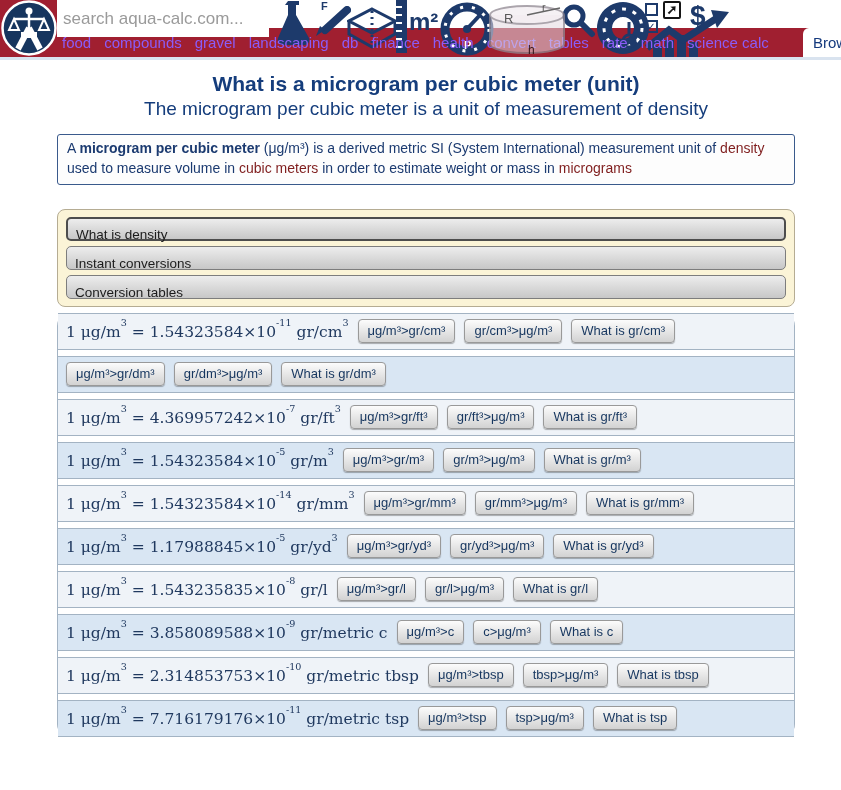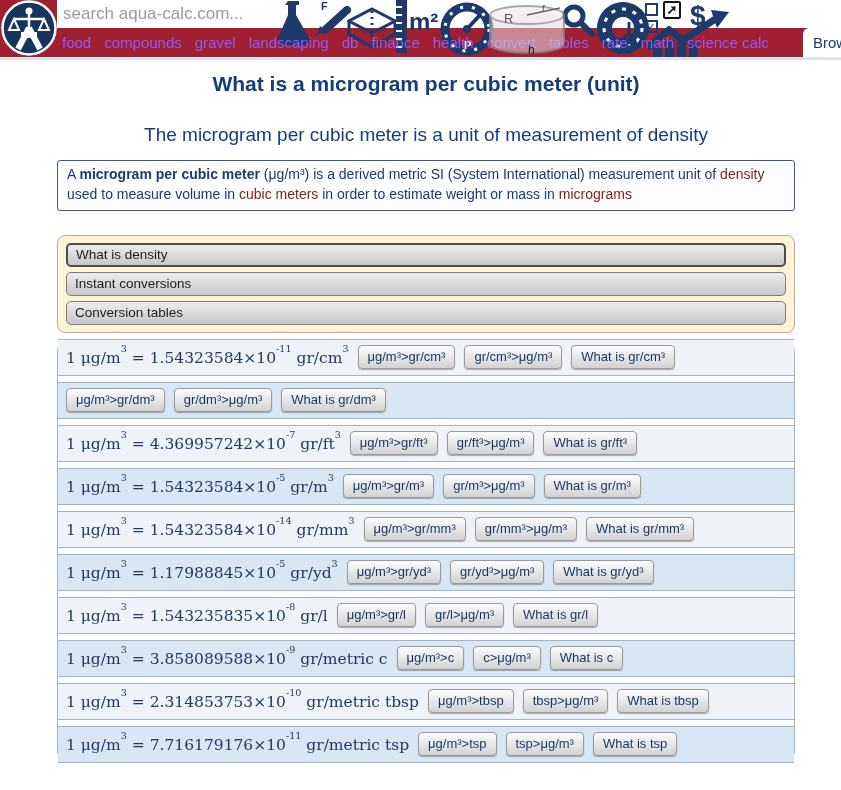--- a/index.html
+++ b/index.html
@@ -7,21 +7,21 @@
   .viewport { position:relative; width:841px; height:790px; overflow:hidden; background:#fff; }
 
   
   .header { position:absolute; top:0; left:0; width:841px; height:57px; background:#fff; }
   .header-left-red { position:absolute; top:0; left:0; width:57px; height:57px; background:#a01f30; }
   .nav-bar { position:absolute; top:28px; left:0; width:841px; height:29px; background:#a01f30; }
   .header-underline { position:absolute; top:57px; left:0; width:841px; height:3px; background:#d9e3ef; }
 
   .logo { position:absolute; top:0; left:1px; width:56px; height:56px; z-index:6; cursor:pointer; }
 
-  .search-input { position:absolute; top:1px; left:57px; width:212px; height:26px; border:none; outline:none;
+  .search-input { position:absolute; top:1px; left:57px; width:212px; height:36px; border:none; outline:none;
     background:#fff; font-family:"Liberation Sans",sans-serif; font-size:17px; color:#555; padding:0 6px; z-index:5; }
   .search-input::placeholder { color:#9a9a9a; }
 
   .nav-menu { position:absolute; top:28px; left:0; width:841px; height:29px; display:flex; align-items:center;
     padding-left:62px; gap:13px; z-index:4; }
   .nav-item { color:#8b5cf6; font-size:15px; text-decoration:none; white-space:nowrap; cursor:pointer; }
   .browse-tab { position:absolute; top:28px; left:803px; height:29px; width:70px; background:#fff; color:#14397d;
     font-size:15px; line-height:29px; padding-left:10px; border-radius:6px 6px 0 0; z-index:7; cursor:pointer; }
 
   
@@ -29,29 +29,29 @@
   .hletter { position:absolute; z-index:1; color:#1d3a6b; font-weight:bold; pointer-events:none; }
   .cyl { z-index:5; opacity:0.75; }
   .ext-link { position:absolute; top:1px; left:663px; width:18px; height:18px; border:2px solid #161616; background:#fff;
     color:#161616; font-size:13px; font-weight:bold; line-height:14px; text-align:center; border-radius:2px; z-index:1; }
   .chk { position:absolute; width:13px; height:13px; border:2px solid #1d3a6b; background:transparent; z-index:1;
     color:#1d3a6b; font-size:10px; line-height:10px; text-align:center; }
 
   
   .main { position:absolute; top:60px; left:57px; width:738px; }
   .page-title { margin-top:12px; text-align:center; color:#153d7c; font-size:21px; font-weight:bold; }
-  .page-subtitle { margin-top:28px; text-align:center; color:#153d7c; font-size:19px; font-weight:normal; }
+  .page-subtitle { margin-top:2px; text-align:center; color:#153d7c; font-size:19px; font-weight:normal; }
 
   .intro-box { margin-top:14px; border:1px solid #3a5a8c; border-radius:3px; background:#fdfdfd;
     padding:4px 9px 6px; color:#1b3a70; font-size:14px; line-height:1.4; }
   .intro-box b { font-weight:bold; }
   .intro-link { cursor:pointer; color:#7f1d1d; }
 
   .accordion { margin-top:24px; background:#fbf4d7; border:1px solid #b5ac93; border-radius:8px; padding:7px 8px; }
-  .acc-bar { height:24px; line-height:20px; padding:1px 8px; margin-bottom:5px; border:1px solid #7d7d7d; border-radius:5px;
+  .acc-bar { height:24px; line-height:20px; padding:7px 8px; margin-bottom:5px; border:1px solid #7d7d7d; border-radius:5px;
     background:linear-gradient(#ededed,#c7c7c7); color:#1c1c1c; font-size:13.5px; cursor:pointer; }
   .acc-bar:last-child { margin-bottom:0; }
   .acc-bar.first { border:2px solid #4d4d4d; line-height:18px; }
 
   .conv-list { margin-top:6px; border-left:1px solid #a3b3c3; border-right:1px solid #a3b3c3;border-radius:13px; }
   .conv-row { display:flex; align-items:center; gap:9px; padding:5px 8px 6px; margin-bottom:6px;
     border-top:1px solid #a3b3c3; border-bottom:1px solid #a3b3c3; }
   .conv-row:nth-child(odd) { background:#eff3f8; }
   .conv-row:nth-child(even) { background:#d9e6f3; }
   .formula { font-family:"DejaVu Serif", serif; font-size:15.5px; color:#20395f; white-space:nowrap; }

